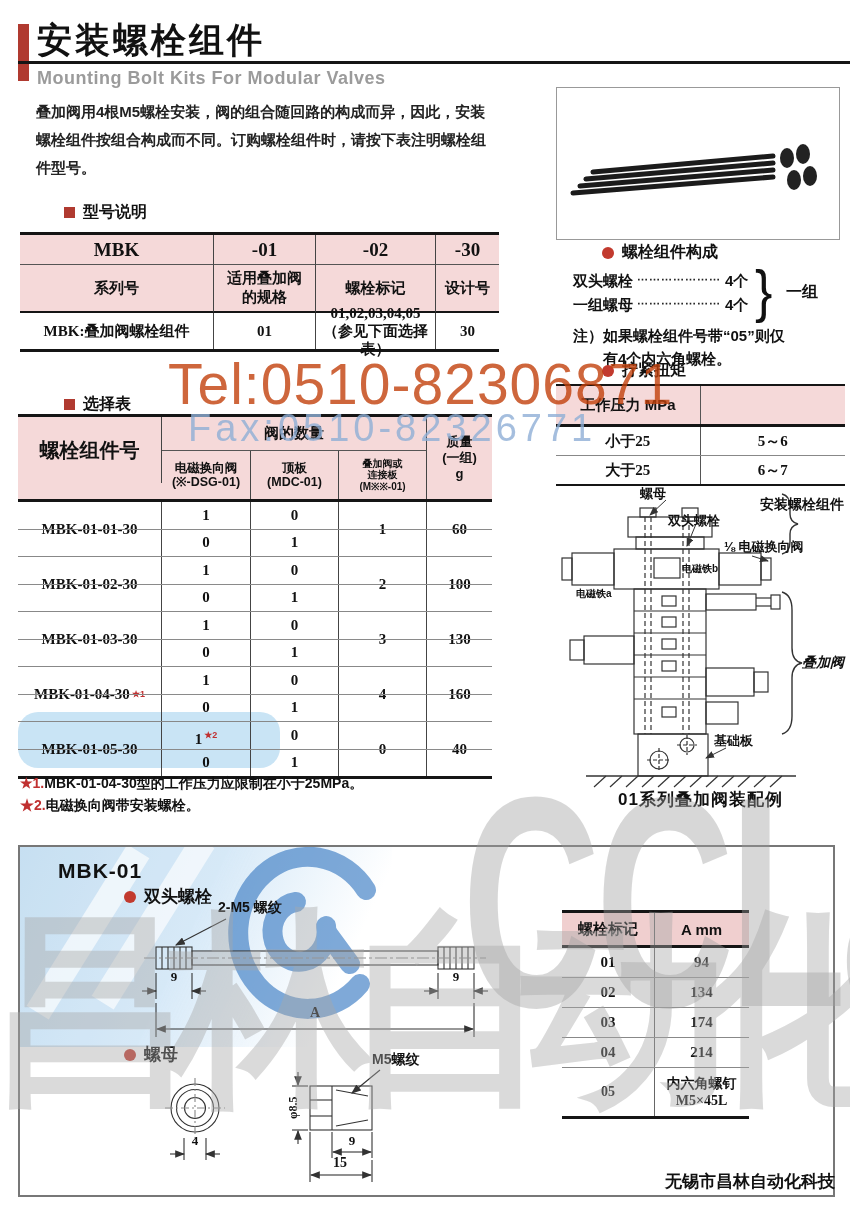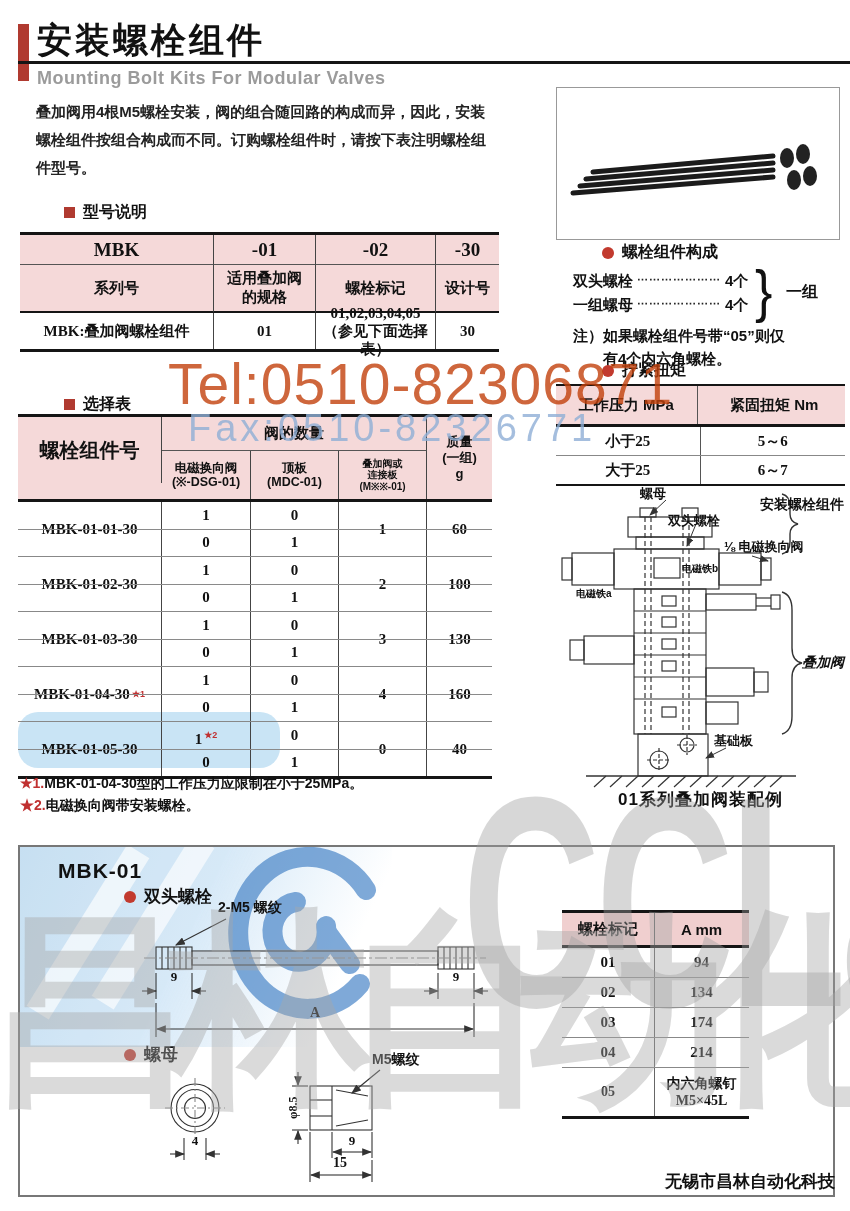--- a/index.html
+++ b/index.html
@@ -318,21 +318,20 @@
     </div>
   </div>
 
   <div class="abs sec-h torque-h content">
     <span class="red-dot"></span>
     <span>拧紧扭矩</span>
   </div>
   <div class="abs tq-table content">
     <div class="tq-head">
       <div class="tqc">工作压力 MPa</div>
-      <div class="tqc">紧固扭矩 Nm</div>
     </div>
     <div>
         <div class="tq-row">
           <div class="tq-cell">小于25</div>
           <div class="tq-cell">5～6</div>
         </div>
         <div class="tq-row">
           <div class="tq-cell">大于25</div>
           <div class="tq-cell">6～7</div>
         </div>

